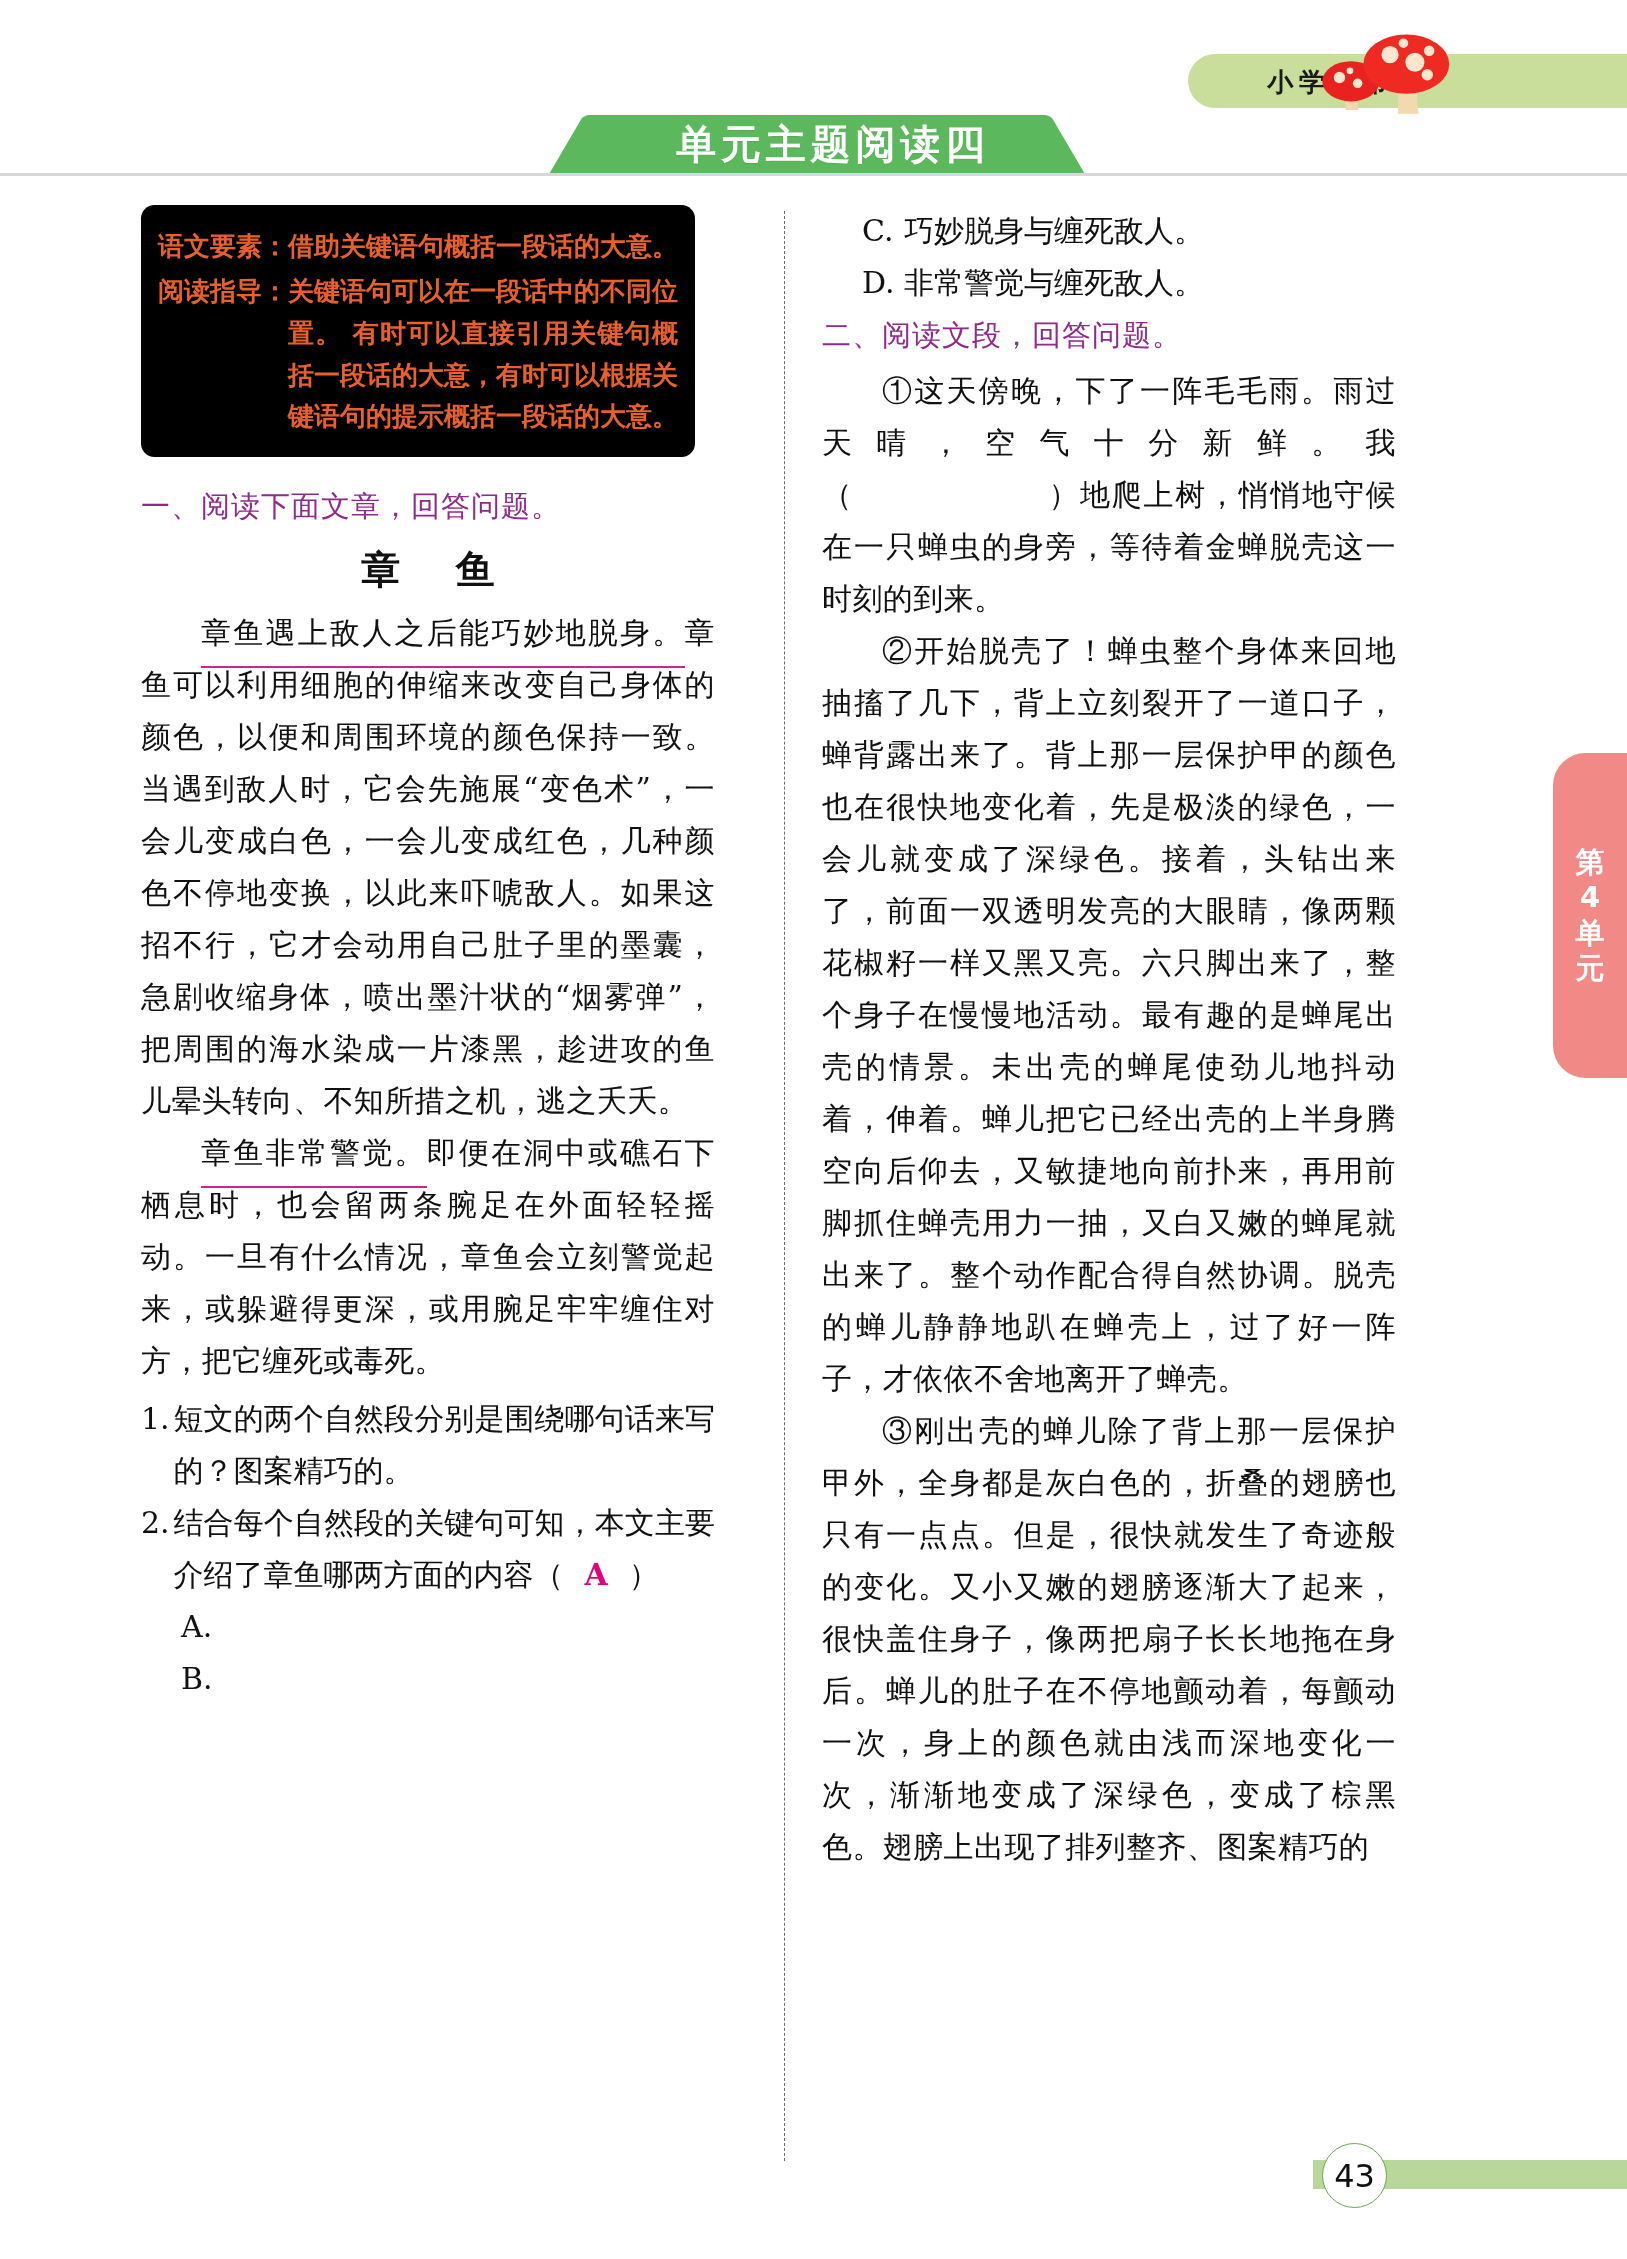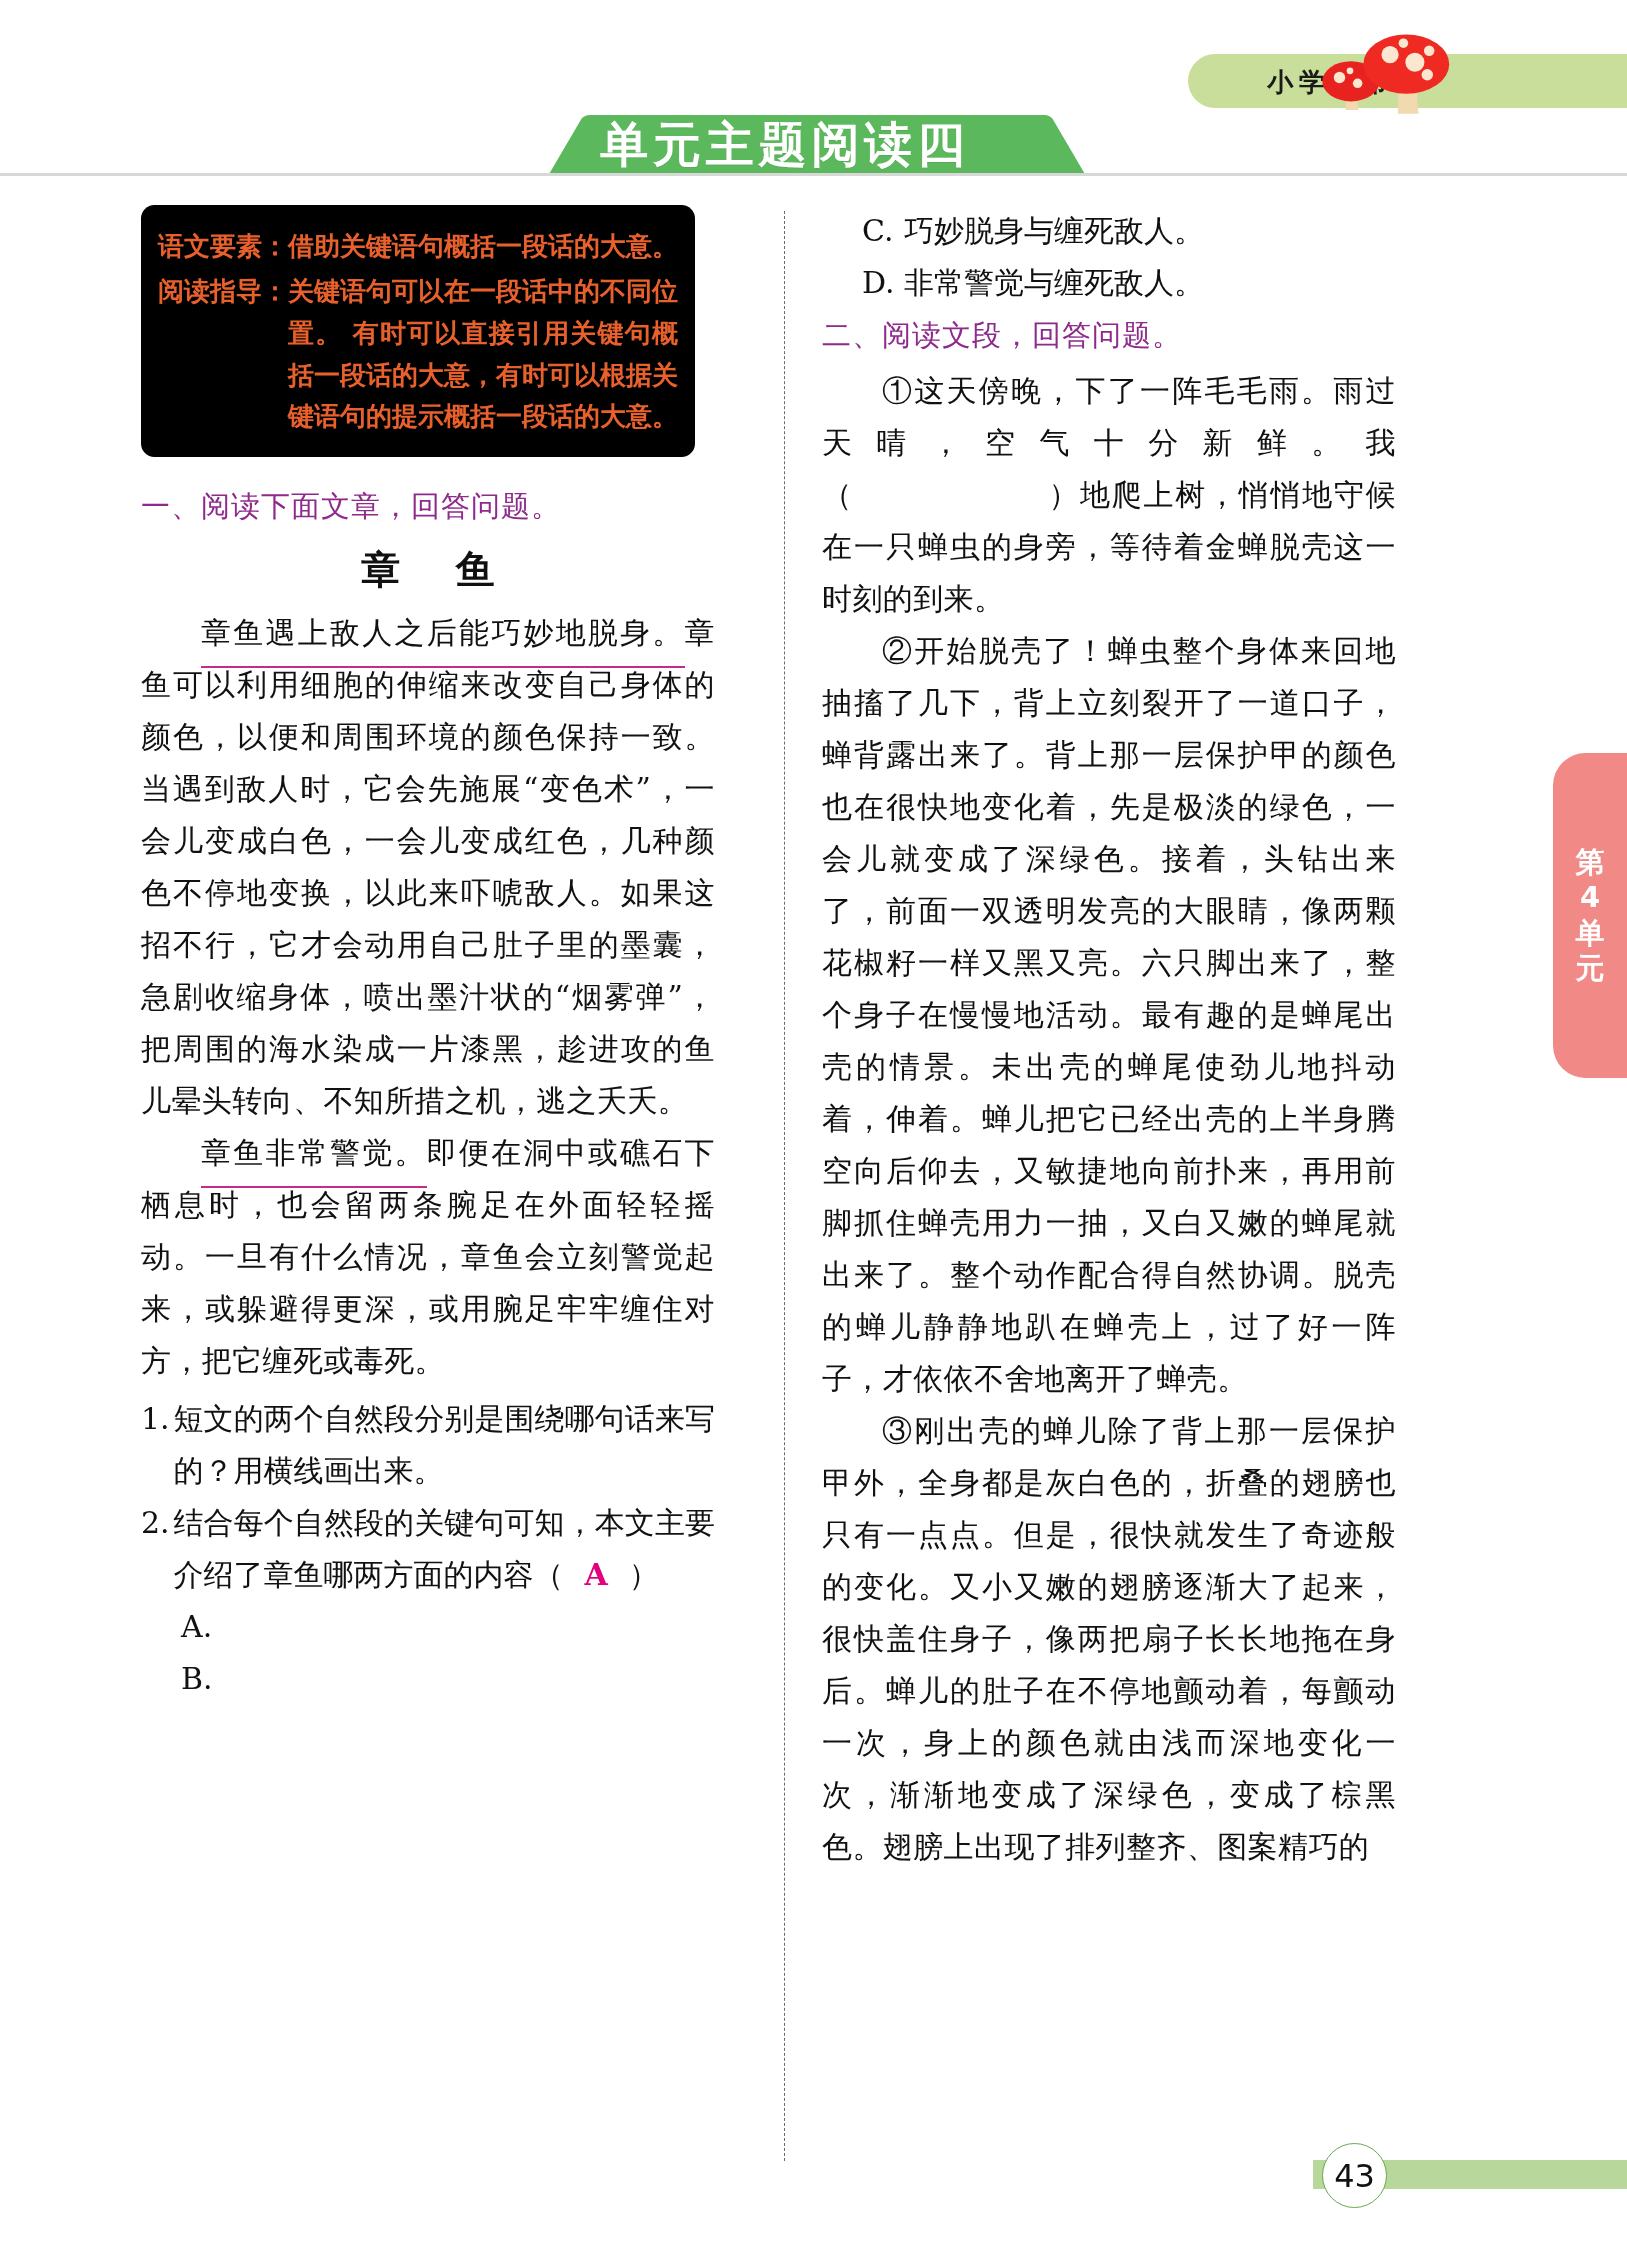--- a/index.html
+++ b/index.html
@@ -63,29 +63,29 @@
   .title-banner {
     position: absolute;
     left: 548px;
     top: 0;
     width: 538px;
     height: 59px;
   }
   .title-banner svg { display: block; }
   .title-text {
     position: absolute;
-    left: 516px;
+    left: 564px;
     top: 0;
     width: 538px;
     height: 59px;
     display: flex;
     align-items: center;
     justify-content: center;
     color: #ffffff;
-    font-size: 48px;
+    font-size: 40px;
     letter-spacing: 4.8px;
     font-weight: 700;
     font-family: "DejaVu Sans", sans-serif;
     text-shadow: 0 1px 0 rgba(0,0,0,0.06);
   }
   .title-underline {
     position: absolute;
     left: 0;
     top: 58px;
     width: 1628px;
@@ -357,21 +357,21 @@
     <div class="article-title">章 鱼</div>
 
     <div class="prose">
       <p><span class="key-underline">章鱼遇上敌人之后能巧妙地脱身。</span><span>章鱼可以利用细胞的伸缩来改变自己身体的颜色，以便和周围环境的颜色保持一致。当遇到敌人时，它会先施展“变色术”，一会儿变成白色，一会儿变成红色，几种颜色不停地变换，以此来吓唬敌人。如果这招不行，它才会动用自己肚子里的墨囊，急剧收缩身体，喷出墨汁状的“烟雾弹”，把周围的海水染成一片漆黑，趁进攻的鱼儿晕头转向、不知所措之机，逃之夭夭。</span></p>
       <p><span class="key-underline">章鱼非常警觉。</span><span>即便在洞中或礁石下栖息时，也会留两条腕足在外面轻轻摇动。一旦有什么情况，章鱼会立刻警觉起来，或躲避得更深，或用腕足牢牢缠住对方，把它缠死或毒死。</span></p>
     </div>
 
     <div class="qlist">
       <div class="qitem">
         <span class="qnum">1.</span>
-        <span class="qtext">短文的两个自然段分别是围绕哪句话来写的？用横线画出来。</span>
+        <span class="qtext">短文的两个自然段分别是围绕哪句话来写的？图案精巧的。</span>
       </div>
       <div class="qitem">
         <span class="qnum">2.</span>
         <span class="qtext"><span>结合每个自然段的关键句可知，本文主要介绍了章鱼哪两方面的内容（</span><span class="answer-mark">A</span><span>）</span></span>
       </div>
 
       <div class="opt">
         <span class="opt-letter">A.</span>
       </div>
       <div class="opt">

